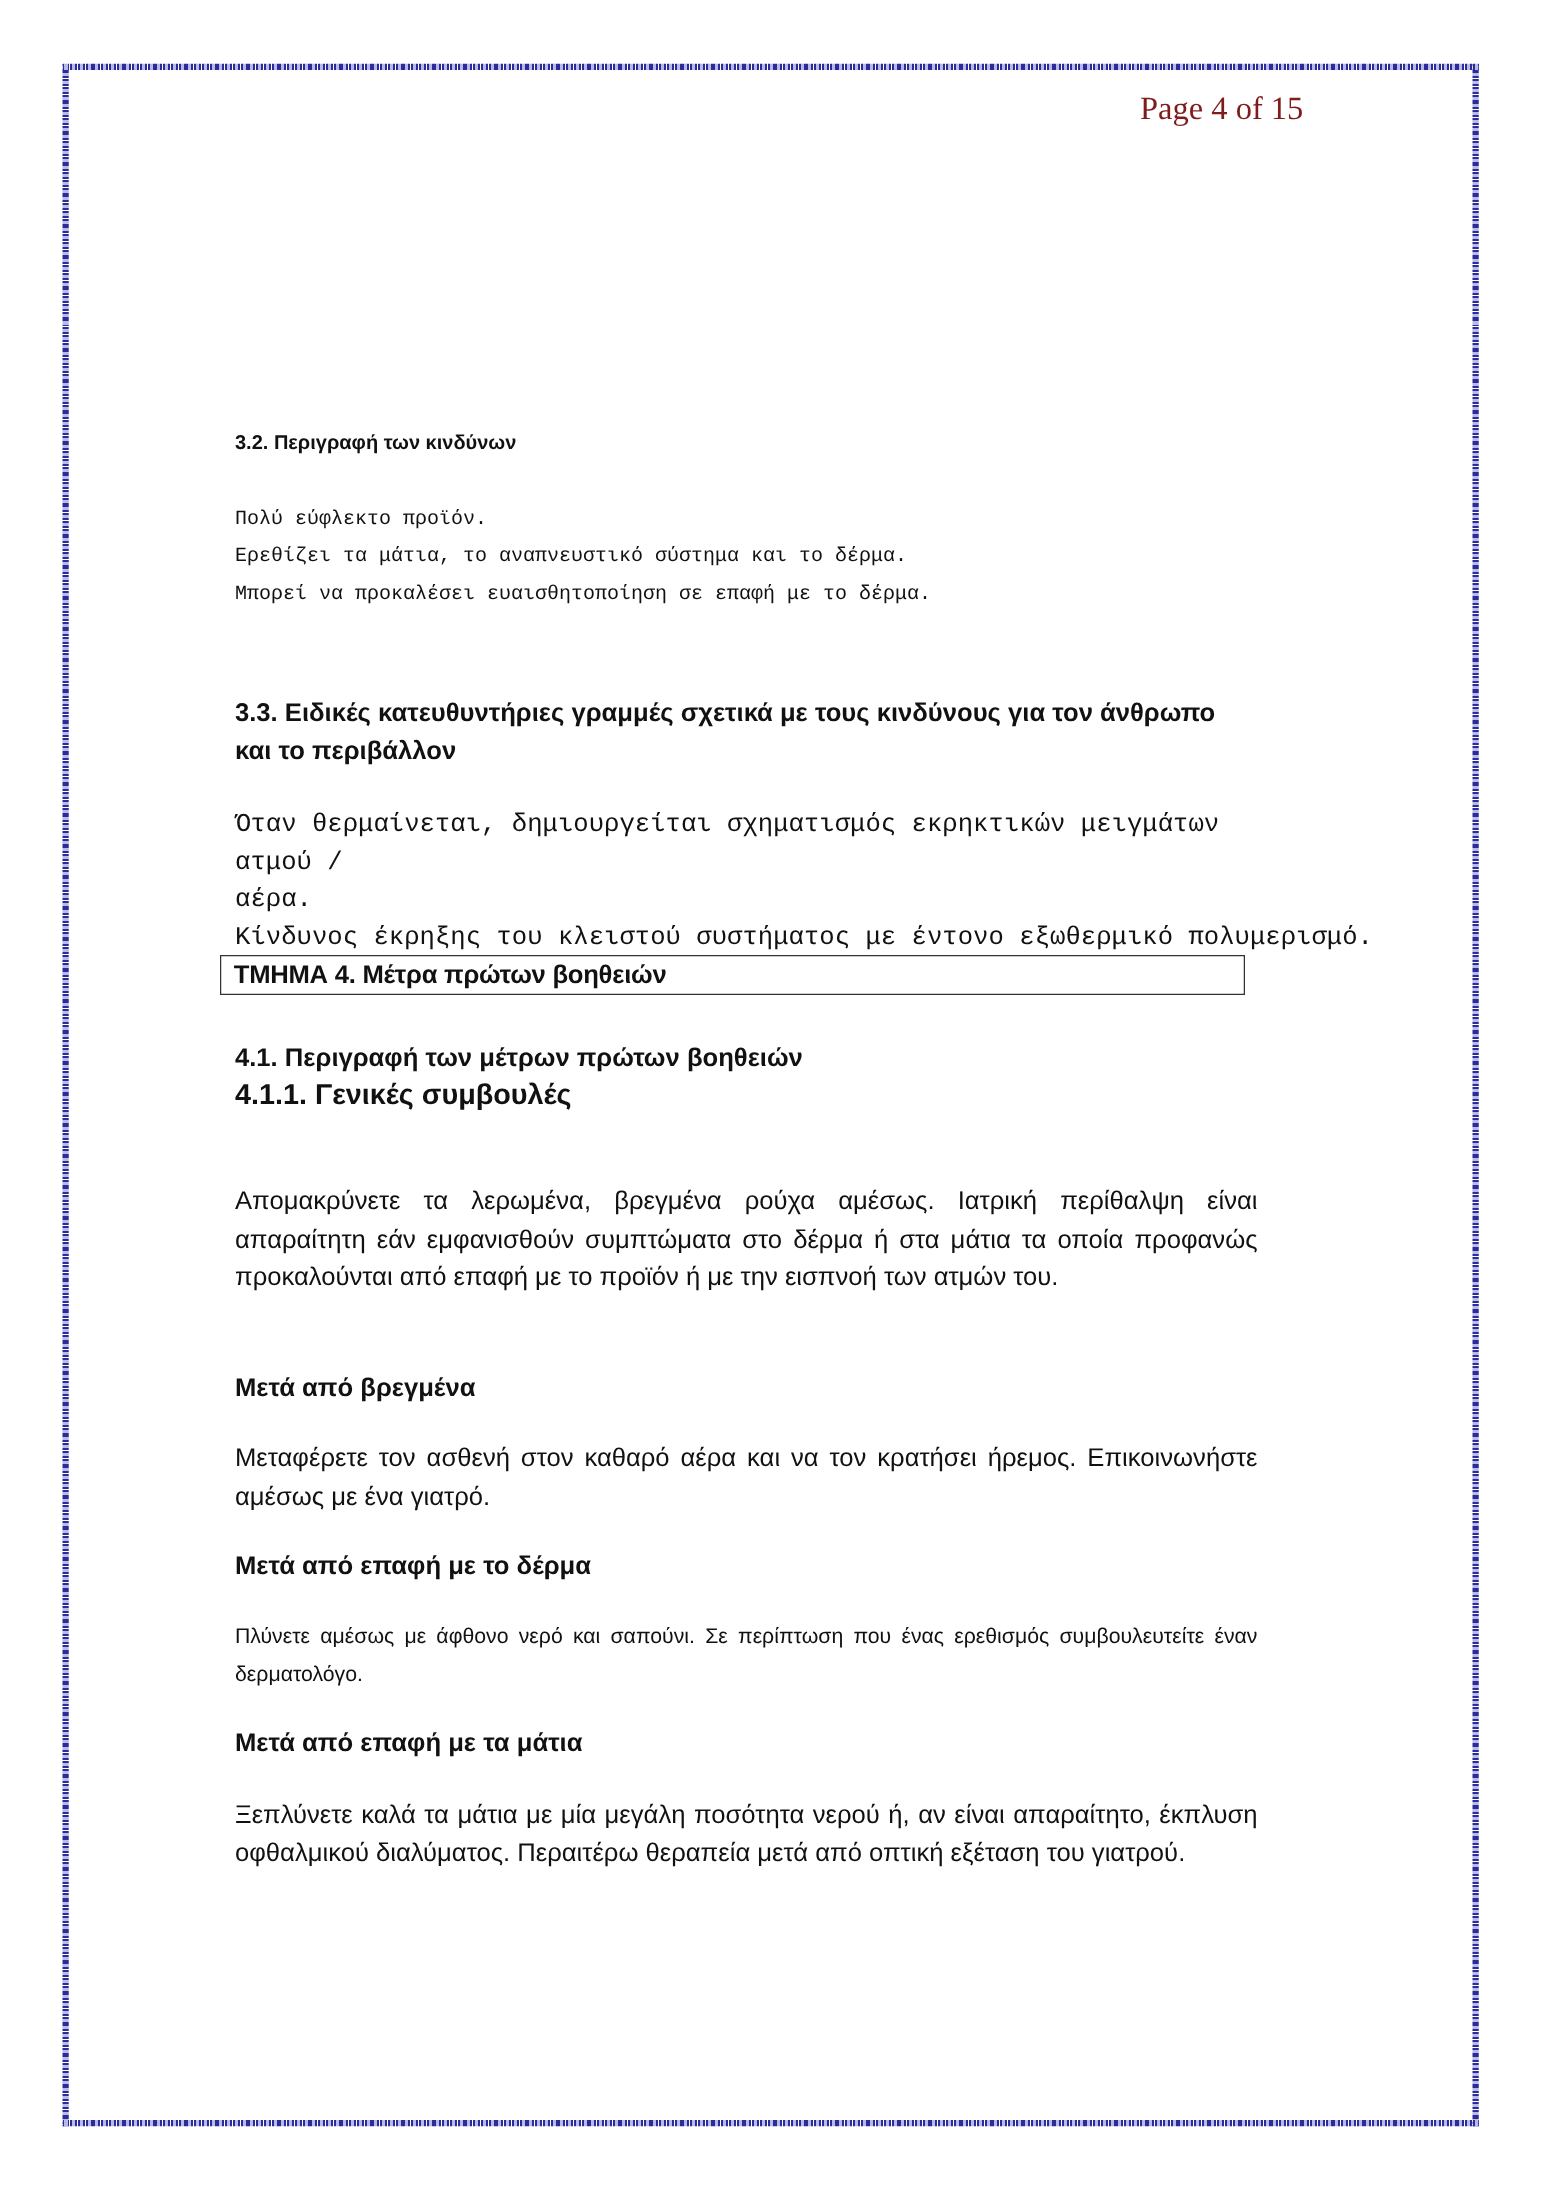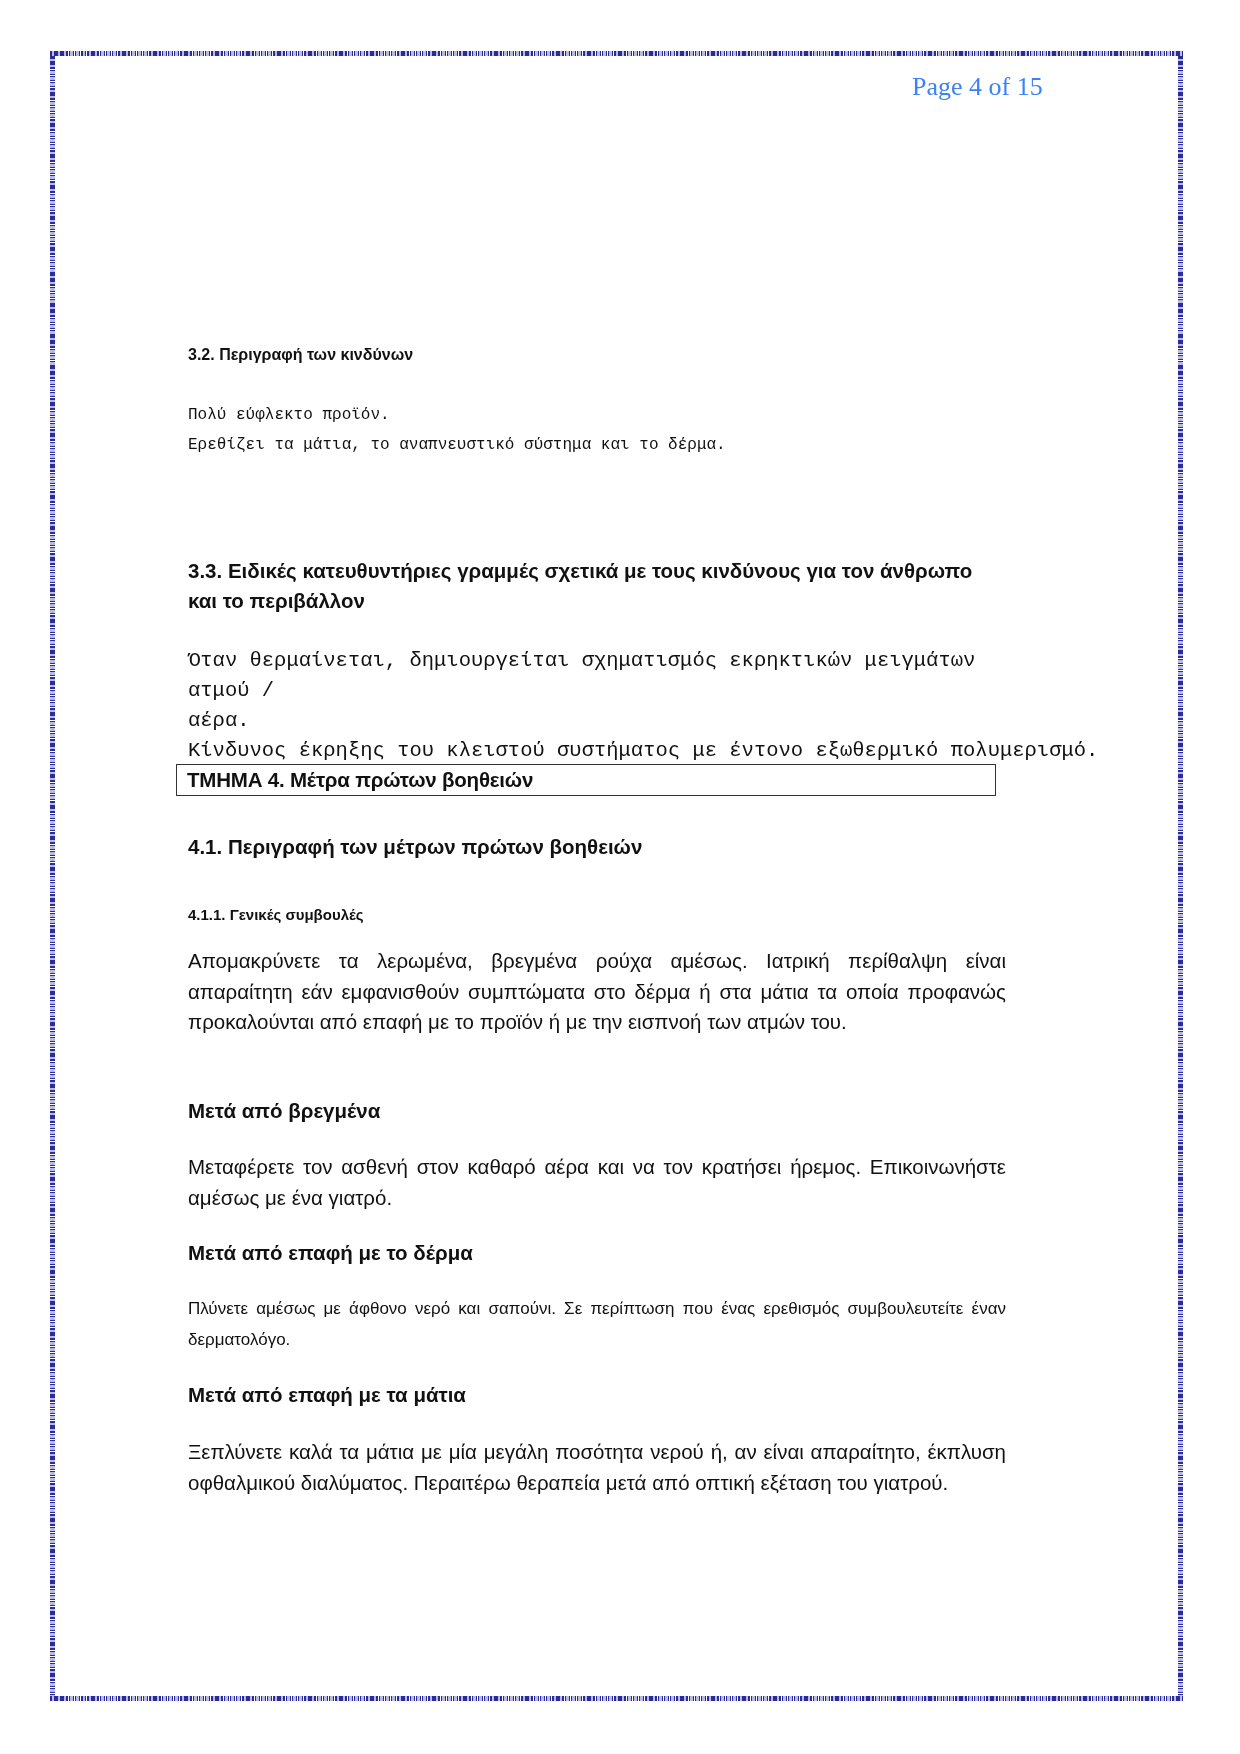--- a/index.html
+++ b/index.html
@@ -11,21 +11,21 @@
       border: 5px solid transparent;
       background:
         repeating-linear-gradient(90deg, #2b2b9a 0 1.5px, #b9b9e6 1.5px 4px, #2b2b9a 4px 5.5px, transparent 5.5px 6.2px) top left / 100% 5px no-repeat,
         repeating-linear-gradient(90deg, #2b2b9a 0 1.5px, #b9b9e6 1.5px 4px, #2b2b9a 4px 5.5px, transparent 5.5px 6.2px) bottom left / 100% 5px no-repeat,
         repeating-linear-gradient(180deg, #2b2b9a 0 1.5px, #b9b9e6 1.5px 4px, #2b2b9a 4px 5.5px, transparent 5.5px 6.2px) top left / 5px 100% no-repeat,
         repeating-linear-gradient(180deg, #2b2b9a 0 1.5px, #b9b9e6 1.5px 4px, #2b2b9a 4px 5.5px, transparent 5.5px 6.2px) top right / 5px 100% no-repeat;
       background-origin: border-box;
     }
     .page-number {
       position: absolute; left: 912px; top: 72px;
-      font-family: "Liberation Serif", "DejaVu Serif", serif; font-size: 26px; color: #3b82f6;
+      font-family: "Liberation Serif", "DejaVu Serif", serif; font-size: 26px; color: #7f1d1d;
     }
     .h { font-weight: bold; margin: 0; }
     .p { margin: 0; font-family: Liberation Mono, monospace; }
     .justify { text-align: justify; text-align-last: left; }
     .section-box {
       position: absolute; left: 176px; top: 764px; width: 820px; height: 32px;
       border: 1.5px solid #333; box-sizing: border-box;
       font-weight: bold; font-size: 20.5px; line-height: 29px; padding-left: 10px;
       letter-spacing: -0.2px;
     }
@@ -36,37 +36,38 @@
 
 <div class="page-border"></div>
 
 <div class="page-number">Page 4 of 15</div>
 
 <div class="abs" style="top:340px; font-size:16px; line-height:30px;">
   <p class="h">3.2. Περιγραφή των κινδύνων</p>
   <div style="height:30px"></div>
   <p class="p">Πολύ εύφλεκτο προϊόν.</p>
   <p class="p">Ερεθίζει τα μάτια, το αναπνευστικό σύστημα και το δέρμα.</p>
+  <p class="p">Μπορεί να προκαλέσει ευαισθητοποίηση σε επαφή με το δέρμα.</p>
 </div>
 
 <div class="abs" style="top:556px; font-size:20.5px; line-height:30px;">
   <p class="h" style="white-space:nowrap;">3.3. Ειδικές κατευθυντήριες γραμμές σχετικά με τους κινδύνους για τον άνθρωπο</p>
   <p class="h">και το περιβάλλον</p>
   <div style="height:30px"></div>
   <p class="p">Όταν θερμαίνεται, δημιουργείται σχηματισμός εκρηκτικών μειγμάτων ατμού /</p>
   <p class="p">αέρα.</p>
   <p class="p" style="white-space:nowrap;text-align:center;">Κίνδυνος έκρηξης του κλειστού συστήματος με έντονο εξωθερμικό πολυμερισμό.</p>
 </div>
 
 <div class="section-box">ΤΜΗΜΑ 4. Μέτρα πρώτων βοηθειών</div>
 
 <div class="abs" style="top:832px; font-size:20.5px; line-height:30px;">
   <p class="h">4.1. Περιγραφή των μέτρων πρώτων βοηθειών</p>
 </div>
-<div class="abs" style="top:900px; font-size:15px; line-height:30px;">
+<div class="abs" style="top:860px; font-size:23px; line-height:30px;">
   <p class="h">4.1.1. Γενικές συμβουλές</p>
 </div>
 
 <div class="abs justify" style="top:946px; font-size:20.5px; line-height:30.5px;">Απομακρύνετε τα λερωμένα, βρεγμένα ρούχα αμέσως. Ιατρική περίθαλψη είναι απαραίτητη εάν εμφανισθούν συμπτώματα στο δέρμα ή στα μάτια τα οποία προφανώς προκαλούνται από επαφή με το προϊόν ή με την εισπνοή των ατμών του.</div>
 
 <div class="abs" style="top:1096px; font-size:20.5px; line-height:30px;">
   <p class="h">Μετά από βρεγμένα</p>
 </div>
 <div class="abs justify" style="top:1152px; font-size:20.5px; line-height:30.5px;">Μεταφέρετε τον ασθενή στον καθαρό αέρα και να τον κρατήσει ήρεμος. Επικοινωνήστε αμέσως με ένα γιατρό.</div>
 

